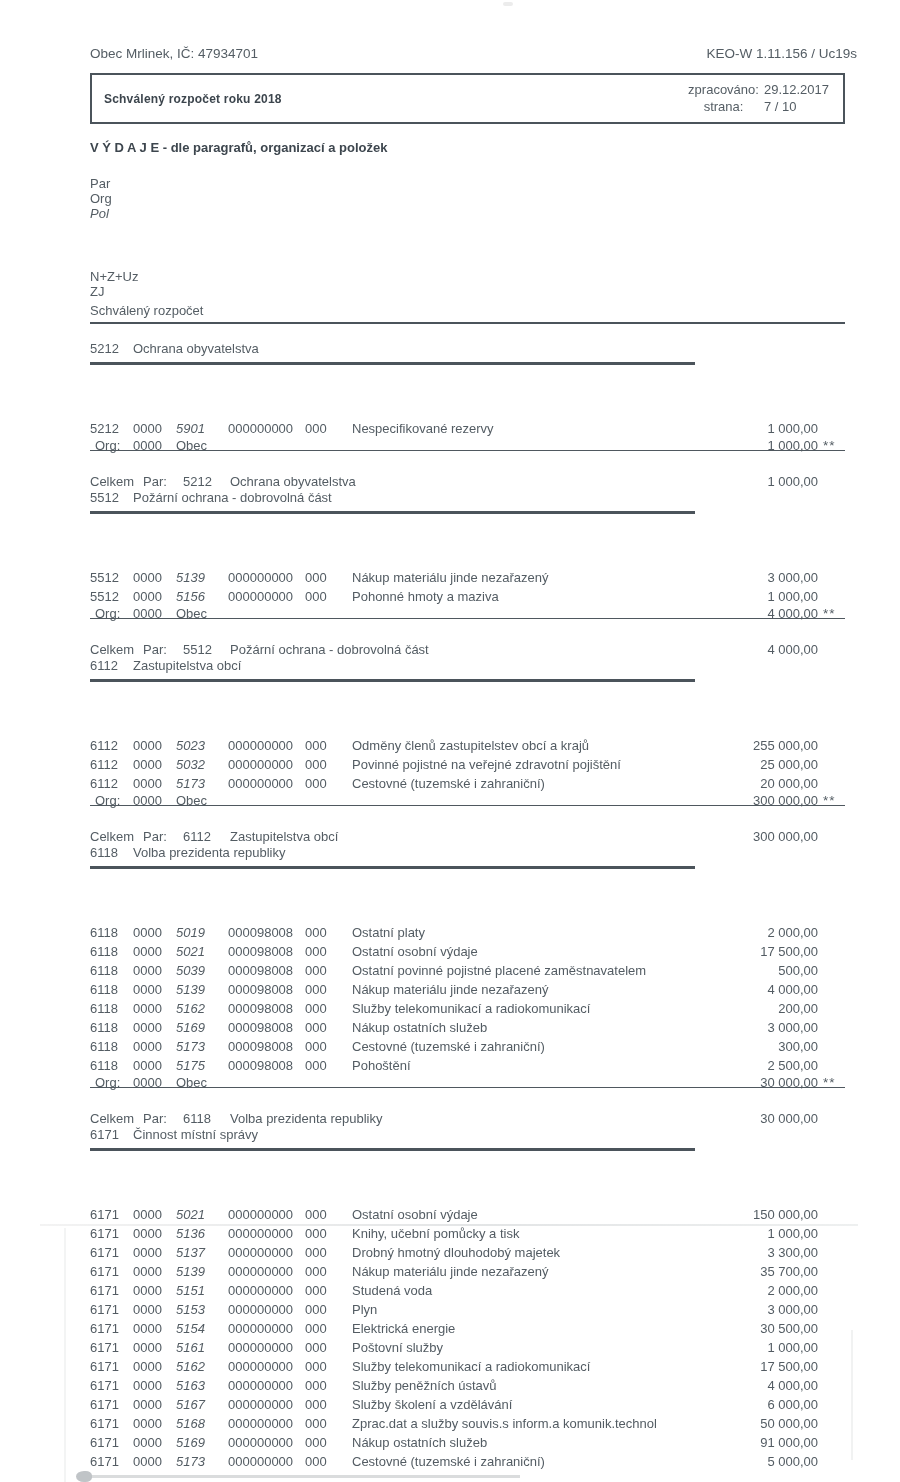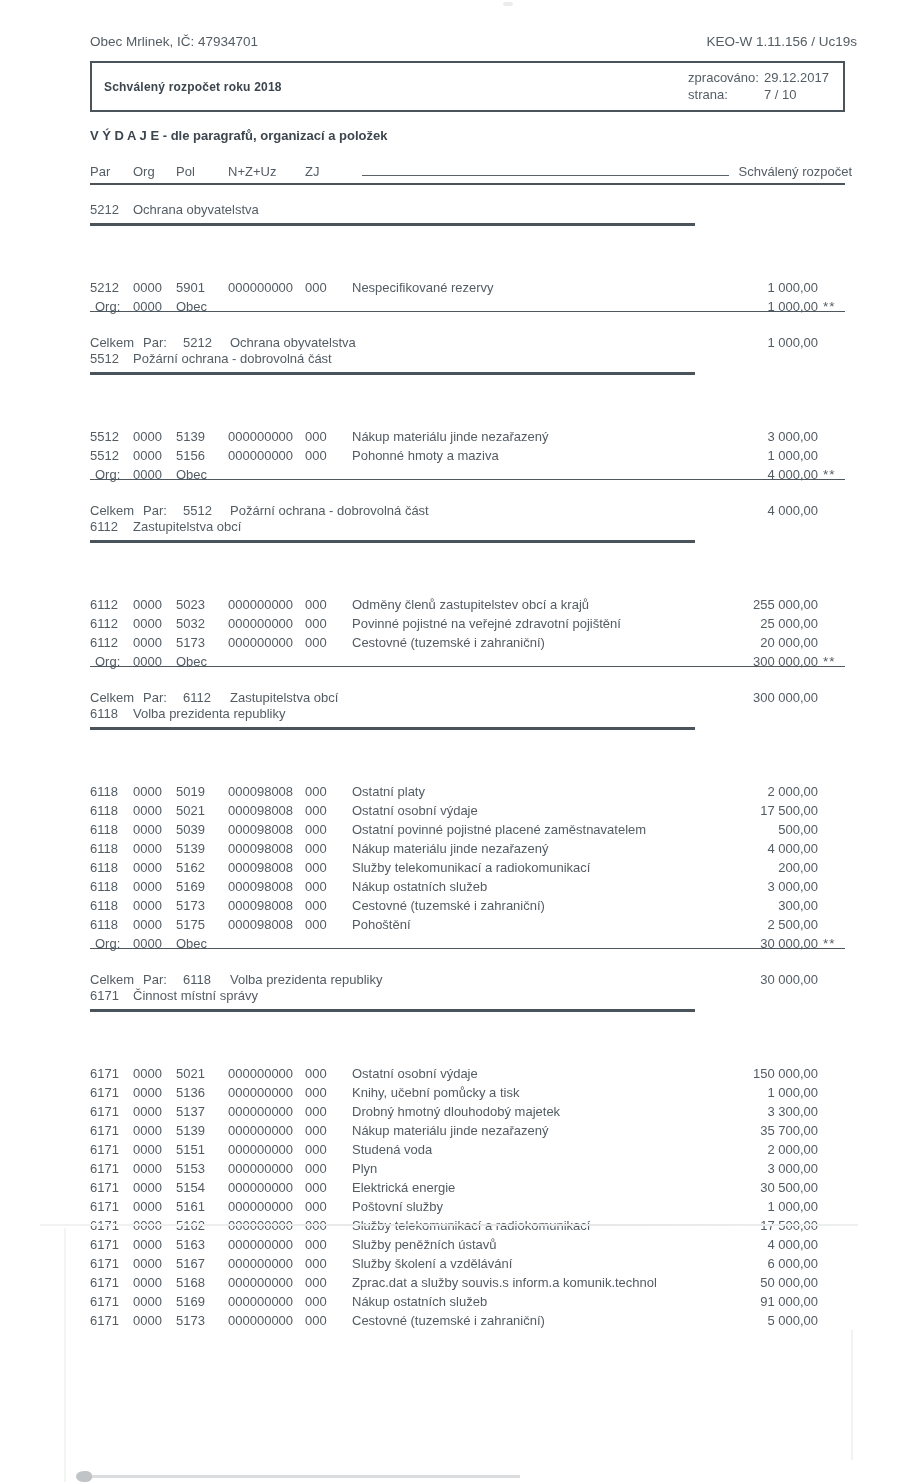--- a/index.html
+++ b/index.html
@@ -12,21 +12,21 @@
   .page{
     position:relative;
     width:900px;
     height:1482px;
     background:#ffffff;
     overflow:hidden;
   }
   .doc{
     position:absolute;
     left:90px;
-    top:34px;
+    top:46px;
     width:755px;
   }
   
   .meta-head{
     display:flex;
     justify-content:space-between;
     font-size:13.5px;
     color:#545d64;
   }
   .meta-head .right{ margin-right:-12px;margin-left:19px; }
@@ -50,54 +50,55 @@
   }
   .proc-block{
     display:grid;
     grid-template-columns:auto auto;
     column-gap:5px;
     row-gap:1px;
     font-size:13px;
     color:#545d64;
     line-height:16px;
   }
-  .proc-block .lbl{ text-align:left; }
+  .proc-block .lbl{ text-align:center; }
 
   
   .vydaje{
     margin-top:16px;
     font-size:13px;
     font-weight:700;
     color:#3d464e;
   }
 
   
   .thead{
     margin-top:21px;
     display:flex;
     align-items:baseline;
     font-size:13px;
     color:#545d64;
     padding-bottom:4px;
     border-bottom:2.5px solid #4b545b;
+    flex-direction:column;
   }
   .thead .fill{
     flex:1;
     border-bottom:1.8px solid #5a636a;
     align-self:flex-end;
     margin:0 10px 3px 10px;
     height:0;
   }
   .thead .c-amt-h{ white-space:nowrap; margin-right:-7px;text-align:right; }
 
   
   .c-par{width:43px;}
   .c-org{width:43px;}
-  .c-pol{width:52px;}
-  .c-nzuz{width:77px;}
+  .c-pol{width:52px;font-style:italic;}
+  .c-nzuz{width:77px;margin-top:48px;}
   .c-zj{width:47px;}
   .c-desc{flex:1; overflow:hidden; white-space:nowrap;}
   .c-amount{width:90px; text-align:right; white-space:nowrap;margin-top:46px;}
   .c-mark{width:27px; padding-left:5px; box-sizing:border-box; letter-spacing:1px; font-size:13.5px;}
 
   .row{
     display:flex;
     align-items:baseline;
     height:19px;
     font-size:13px;

